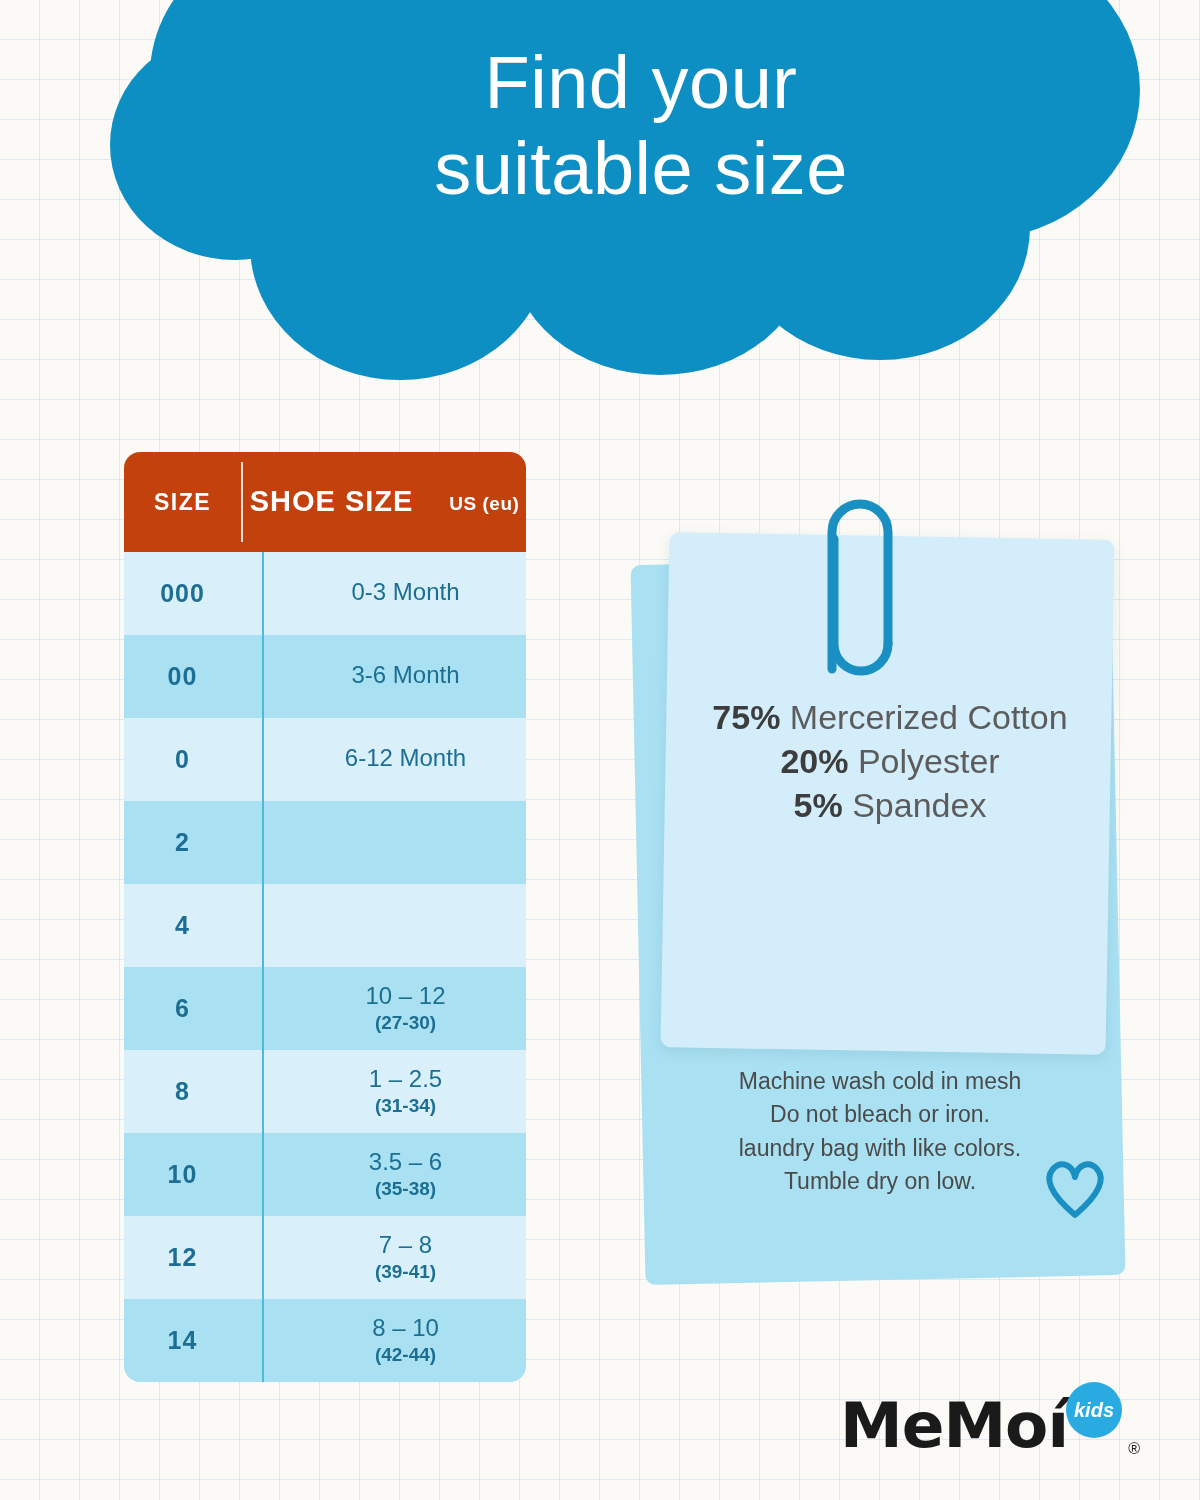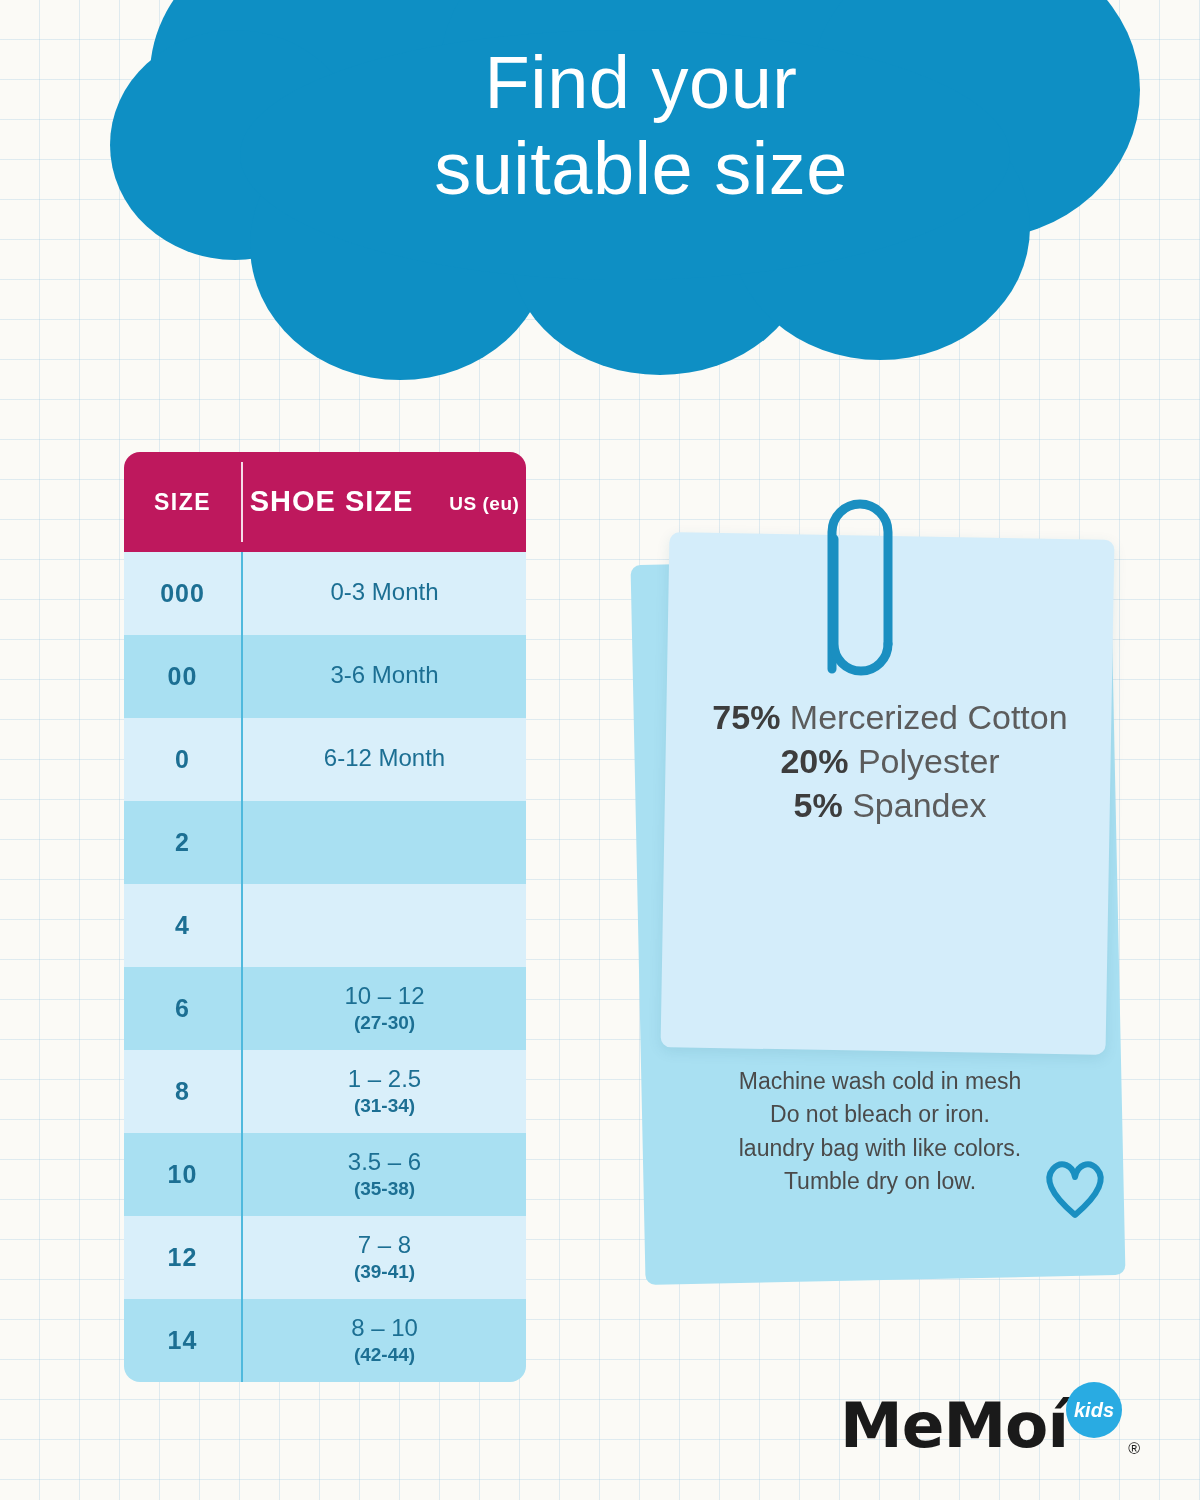--- a/index.html
+++ b/index.html
@@ -60,21 +60,21 @@
   .size-table {
     position: absolute;
     left: 124px;
     top: 452px;
     width: 402px;
     border-radius: 16px;
     overflow: hidden;
   }
   .st-head {
     display: flex;
-    background: #be185d;
+    background: #c2410c;
     color: #ffffff;
     height: 100px;
     position: relative;
   }
   .st-head .cell-size {
     width: 117px;
     display: flex;
     align-items: center;
     justify-content: center;
     font-size: 23px;
@@ -105,20 +105,21 @@
     letter-spacing: 0.5px;
     margin-top: 3px;
     margin-left: 36px;
   }
 
   .st-row {
     display: flex;
     height: 83px;
     position: relative;
     color: #1c6f93;
+    gap: 21px;
   }
   .st-row.odd  { background: #d9effa; }
   .st-row.even { background: #a9e0f2; }
   .st-row .cell-size {
     width: 117px;
     display: flex;
     align-items: center;
     justify-content: center;
     font-size: 25px;
     font-weight: 700;

